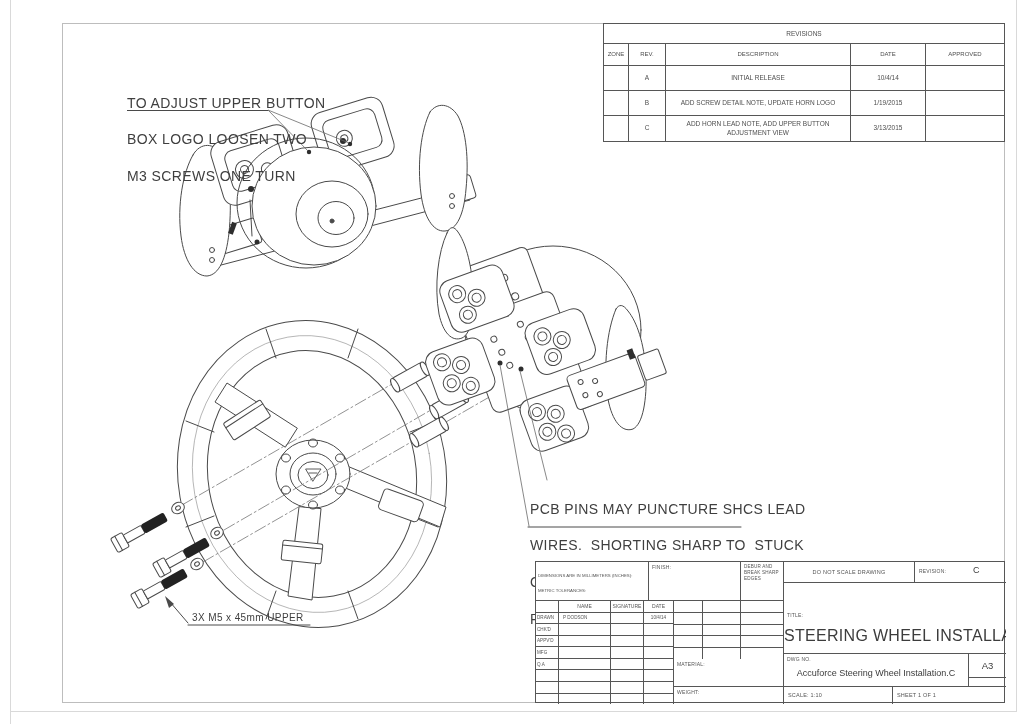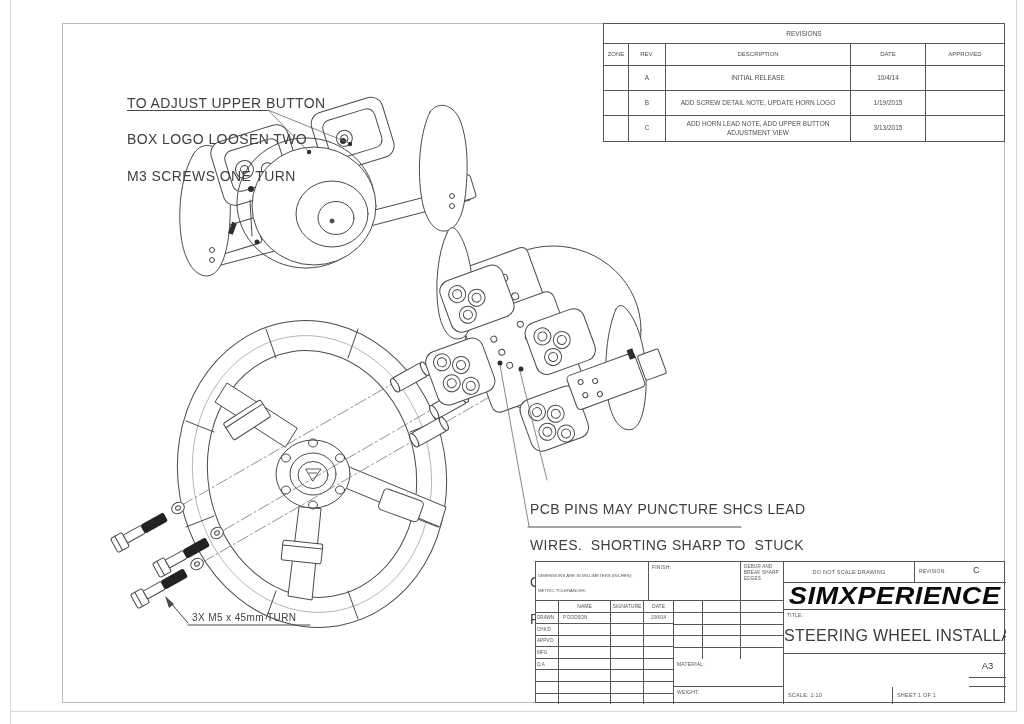--- a/index.html
+++ b/index.html
@@ -292,21 +292,21 @@
   <div>TO ADJUST UPPER BUTTON</div>
   <div>BOX LOGO LOOSEN TWO</div>
   <div>M3 SCREWS ONE TURN</div>
 </div>
 <div class="abs note" style="left:530px;top:478px;">
   <div>PCB PINS MAY PUNCTURE SHCS LEAD</div>
   <div>WIRES.  SHORTING SHARP TO  STUCK</div>
   <div>OR INOPERATIVE BUTTONS.  AVOID</div>
   <div>ROUTING WIRES OVER THESE PINS</div>
 </div>
-<div class="abs calloutlbl" style="left:192px;top:612px;">3X M5 x 45mm TURN</div>
+<div class="abs calloutlbl" style="left:192px;top:612px;">3X M5 x 45mm UPPER</div>
 
 <div class="abs rev" style="left:603px;top:23px;width:402px;">
   <div class="t">REVISIONS</div>
   <div class="r rh" style="font-size:6px;">
     <div class="c cw0">ZONE</div>
     <div class="c cw1">REV.</div>
     <div class="c cw2">DESCRIPTION</div>
     <div class="c cw3">DATE</div>
     <div class="c cw4">APPROVED</div>
   </div>
@@ -347,29 +347,30 @@
     </div>
   </div>
   <div class="cell br bb lbl" style="left:113px;top:0;width:92px;height:39px;padding:2px 3px;">FINISH:</div>
   <div class="cell br bb lbl" style="left:205px;top:0;width:43px;height:39px;padding:2px 3px;line-height:1.35;font-size:4.6px;">DEBUR AND BREAK SHARP EDGES</div>
   <div class="cell br bb lbl" style="left:248px;top:0;width:131px;height:21px;display:flex;align-items:center;justify-content:center;font-size:5.5px;">DO NOT SCALE DRAWING</div>
   <div class="cell bb" style="left:379px;top:0;width:91px;height:21px;">
     <span class="lbl" style="position:absolute;left:4px;top:6px;">REVISION:</span>
     <span style="position:absolute;left:58px;top:3px;font-size:9px;color:#3c3c3c;">C</span>
   </div>
 
-  <div class="cell bb" style="left:248px;top:21px;width:222px;height:27px;display:flex;align-items:center;justify-content:center;">
-    <span class="logo">SIMXPERIENCE</span>
-  </div>
 
   <div class="cell bb" style="left:248px;top:48px;width:222px;height:44px;">
     <span class="lbl" style="position:absolute;left:3px;top:2px;">TITLE:</span>
     <div class="bigtitle" style="position:absolute;left:0;right:0;top:17px;text-align:center;">STEERING WHEEL INSTALLATION</div>
   </div>
 
+  <div class="cell br bb" style="left:248px;top:92px;width:185px;height:33px;">
+    <span class="lbl" style="position:absolute;left:3px;top:2px;">DWG NO.</span>
+    <div class="dwgval" style="position:absolute;left:0;right:0;top:14px;text-align:center;">Accuforce Steering Wheel Installation.C</div>
+  </div>
   <div class="cell bb" style="left:433px;top:92px;width:37px;height:24px;display:flex;align-items:center;justify-content:center;font-size:9.5px;color:#3c3c3c;">A3</div>
   <div class="cell bb" style="left:433px;top:116px;width:37px;height:9px;"></div>
 
   <div class="cell br lbl" style="left:248px;top:125px;width:109px;height:17px;line-height:17px;padding-left:4px;font-size:5.5px;">SCALE: 1:10</div>
   <div class="cell lbl" style="left:357px;top:125px;width:113px;height:17px;line-height:17px;padding-left:4px;font-size:5.5px;">SHEET 1 OF 1</div>
 
   <div class="cell" style="left:0;top:39px;width:138px;height:103px;display:flex;flex-direction:column;">
     <div class="sgrow" style="flex:1;">
       <div class="sgc" style="width:23px;"></div>
       <div class="sgc ctr" style="width:52px;font-size:5px;">NAME</div>

